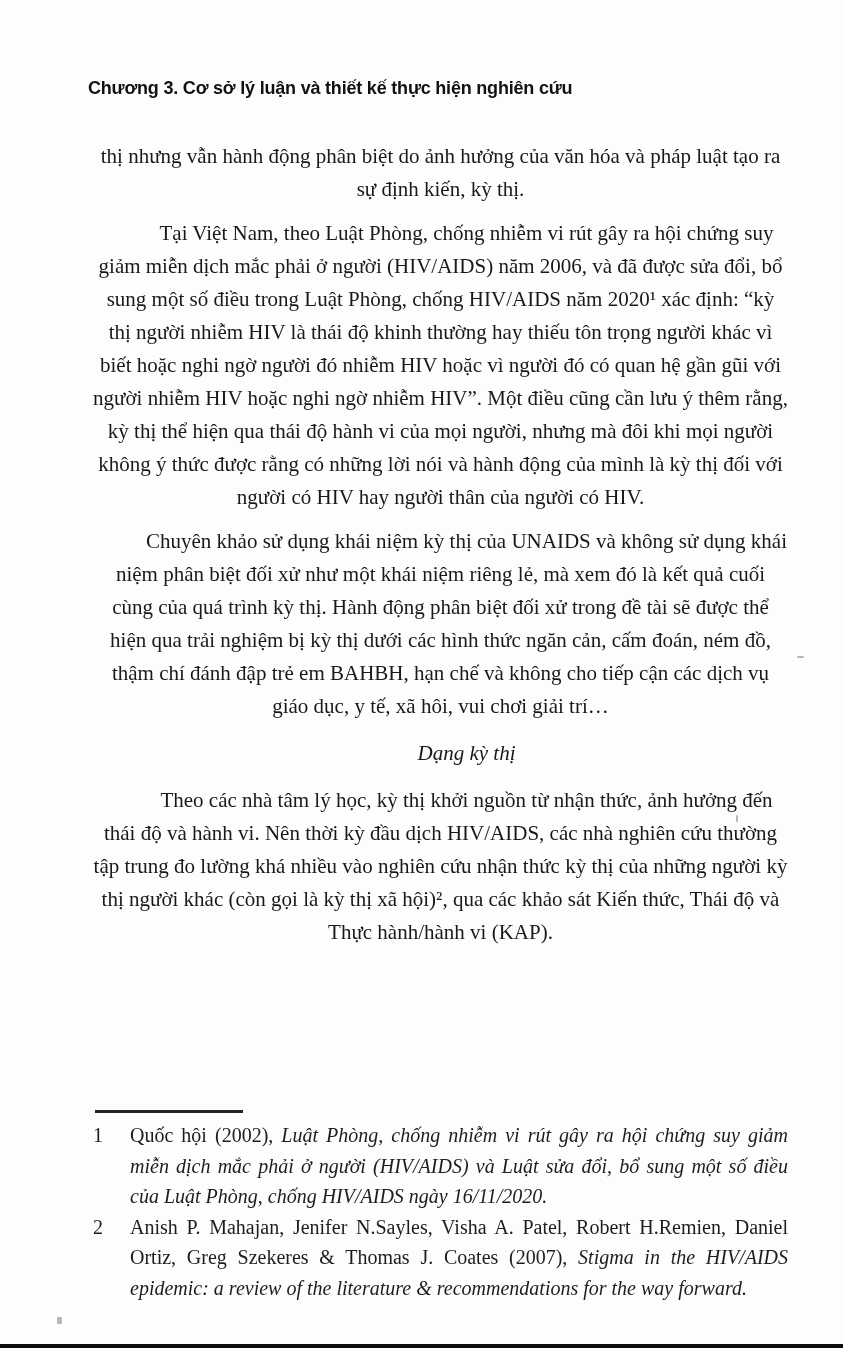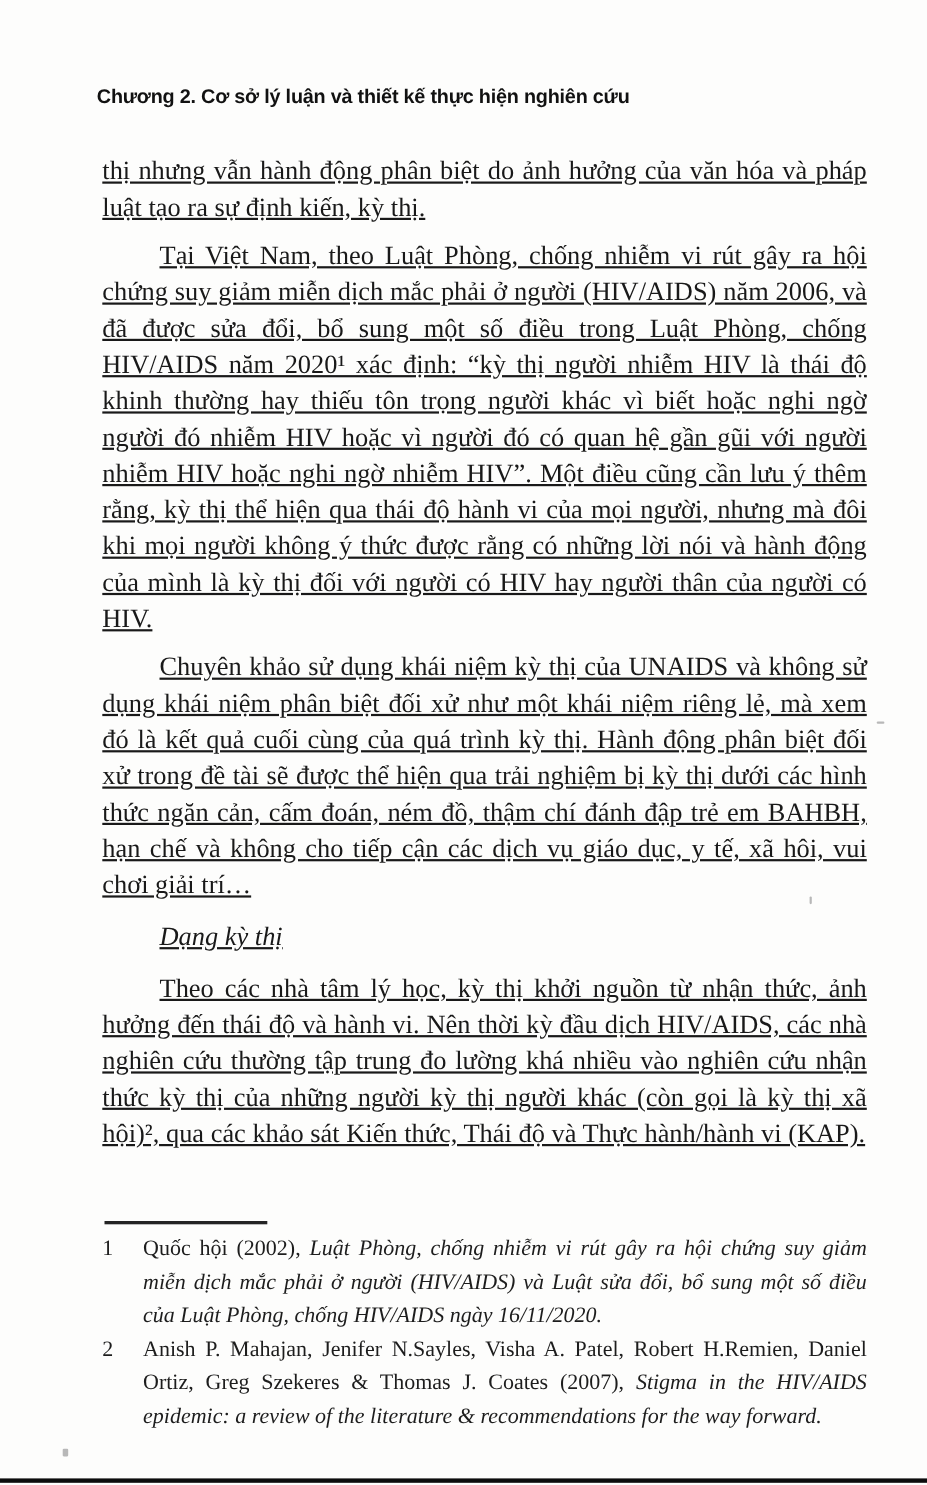--- a/index.html
+++ b/index.html
@@ -18,27 +18,26 @@
     font-family: "Liberation Sans", sans-serif;
     font-weight: bold;
     font-size: 18px;
     letter-spacing: -0.2px;
     color: #111;
   }
   .body-text {
     position: absolute;
     left: 93px; top: 140px;
     width: 695px;
-    font-size: 24px;
+    font-size: 21px;
     line-height: 33px;
     text-align: justify;
     color: #191919;
-    text-decoration: underline;
   }
-  .body-text p { margin: 0 0 11px 0; }
+  .body-text p { margin: 0 0 11px 0; text-align: center; }
   .body-text p.indent { text-indent: 52px; }
   .subheading {
     margin: 14px 0 14px 0 !important;
     font-style: italic;
     text-indent: 52px;
     text-align: left;
   }
   .footnote-block {
     position: absolute;
     left: 93px; top: 1110px;
@@ -68,21 +67,21 @@
     position: absolute;
     left: 0; top: 1344px;
     width: 843px; height: 4px;
     background: #0c0c0c;
   }
 </style>
 </head>
 <body>
 
 <div class="running-header">
-  <span>Chương 2. Cơ sở lý luận và thiết kế thực hiện nghiên cứu</span>
+  <span>Chương 3. Cơ sở lý luận và thiết kế thực hiện nghiên cứu</span>
 </div>
 
 <div class="body-text">
   <p>thị nhưng vẫn hành động phân biệt do ảnh hưởng của văn hóa và pháp luật tạo ra sự định kiến, kỳ thị.</p>
   <p class="indent">Tại Việt Nam, theo Luật Phòng, chống nhiễm vi rút gây ra hội chứng suy giảm miễn dịch mắc phải ở người (HIV/AIDS) năm 2006, và đã được sửa đổi, bổ sung một số điều trong Luật Phòng, chống HIV/AIDS năm 2020¹ xác định: “kỳ thị người nhiễm HIV là thái độ khinh thường hay thiếu tôn trọng người khác vì biết hoặc nghi ngờ người đó nhiễm HIV hoặc vì người đó có quan hệ gần gũi với người nhiễm HIV hoặc nghi ngờ nhiễm HIV”. Một điều cũng cần lưu ý thêm rằng, kỳ thị thể hiện qua thái độ hành vi của mọi người, nhưng mà đôi khi mọi người không ý thức được rằng có những lời nói và hành động của mình là kỳ thị đối với người có HIV hay người thân của người có HIV.</p>
   <p class="indent">Chuyên khảo sử dụng khái niệm kỳ thị của UNAIDS và không sử dụng khái niệm phân biệt đối xử như một khái niệm riêng lẻ, mà xem đó là kết quả cuối cùng của quá trình kỳ thị. Hành động phân biệt đối xử trong đề tài sẽ được thể hiện qua trải nghiệm bị kỳ thị dưới các hình thức ngăn cản, cấm đoán, ném đồ, thậm chí đánh đập trẻ em BAHBH, hạn chế và không cho tiếp cận các dịch vụ giáo dục, y tế, xã hôi, vui chơi giải trí…</p>
   <p class="subheading">Dạng kỳ thị</p>
   <p class="indent">Theo các nhà tâm lý học, kỳ thị khởi nguồn từ nhận thức, ảnh hưởng đến thái độ và hành vi. Nên thời kỳ đầu dịch HIV/AIDS, các nhà nghiên cứu thường tập trung đo lường khá nhiều vào nghiên cứu nhận thức kỳ thị của những người kỳ thị người khác (còn gọi là kỳ thị xã hội)², qua các khảo sát Kiến thức, Thái độ và Thực hành/hành vi (KAP).</p>
 </div>
 

